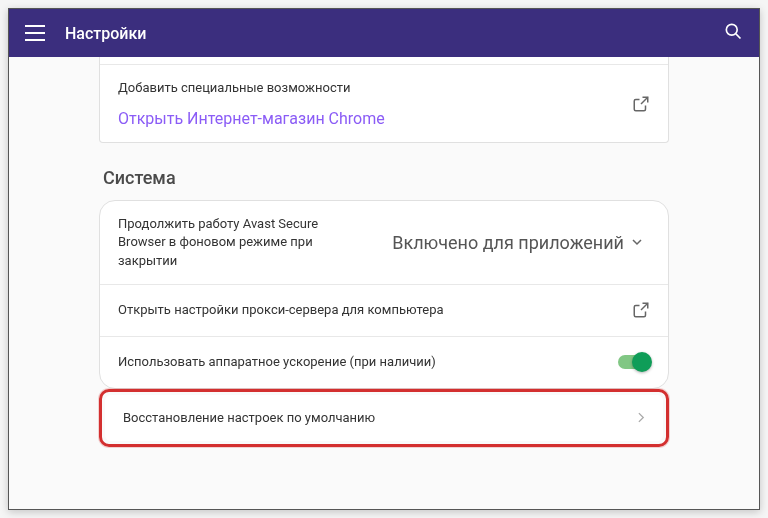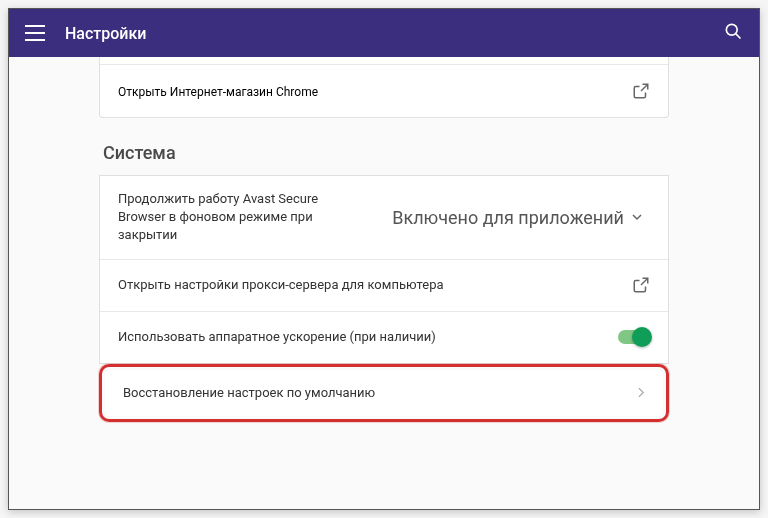--- a/index.html
+++ b/index.html
@@ -5,26 +5,26 @@
 * { margin: 0; padding: 0; box-sizing: border-box; font-family: -apple-system, BlinkMacSystemFont, "Segoe UI", Roboto, Arial, sans-serif; }
 body { background: #f5f5f5; width: 768px; height: 518px; overflow: hidden; position: relative; }
 .frame { position: absolute; top: 8px; left: 8px; right: 8px; bottom: 8px; background: #fff; border: 1px solid #555; box-shadow: 0 2px 8px rgba(0,0,0,0.2); overflow: hidden; }
 .header { background: #3b2e7e; color: #fff; height: 48px; display: flex; align-items: center; padding: 12px 16px; position: relative; }
 .menu-icon { width: 20px; height: 16px; display: flex; flex-direction: column; justify-content: space-between; margin-right: 20px; cursor: pointer; }
 .menu-icon span { display: block; height: 2px; background: #fff; }
 .header-title { font-size: 16px; font-weight: 500; }
 .search-icon { margin-left: auto; cursor: pointer; }
 .search-icon svg { width: 20px; height: 20px; }
 .content { background: #fafafa; height: calc(100% - 48px); overflow-y: auto; padding: 0 90px 20px 90px; }
-.card { background: #fff; border: 1px solid #e0e0e0; border-radius: 0; }
+.card { background: #fff; border: 1px solid #e0e0e0; border-radius: 16px; }
 .row { display: flex; align-items: center; justify-content: space-between; padding: 14px 18px; min-height: 52px; }
 .row + .row { border-top: 1px solid #e8e8e8; }
 .row-text { flex: 1; padding-right: 16px; }
 .row-title { font-size: 13px; color: #333; line-height: 1.4; }
-.row-subtitle { font-size: 12px; color: #000000; margin-top: 2px; }
+.row-subtitle { font-size: 16px; color: #8b5cf6; margin-top: 12px; }
 .external-icon { flex-shrink: 0; color: #666; }
 .external-icon svg { width: 18px; height: 18px; display: block; }
 .section-title { font-size: 18px; color: #4a4a4a; margin: 24px 0 12px 4px; font-weight: 500; }
 .dropdown { display: flex; align-items: center; gap: 8px; color: #555; font-size: 18px; padding: 6px 8px; cursor: pointer; white-space: nowrap; }
 .dropdown svg { width: 10px; height: 10px; }
 .toggle { width: 32px; height: 14px; background: #81c784; border-radius: 7px; position: relative; flex-shrink: 0; cursor: pointer; }
 .toggle::after { content: ''; position: absolute; right: -2px; top: -3px; width: 20px; height: 20px; background: #0f9d58; border-radius: 50%; box-shadow: 0 1px 3px rgba(0,0,0,0.3); }
 .arrow-icon { color: #aaa; flex-shrink: 0; }
 .arrow-icon svg { width: 7px; height: 11px; display: block; }
 .highlight-card { border: 3px solid #d32f2f; border-radius: 10px; box-shadow: 0 0 0 1px rgba(211,47,47,0.2); padding: 3px; }
@@ -51,20 +51,21 @@
     </div>
   </div>
 
   <div class="content">
 
     <div class="partial-top">
       <div class="truncated-row">
       </div>
       <div class="row">
         <div class="row-text">
+          <div class="row-title">Добавить специальные возможности</div>
           <div class="row-subtitle">Открыть Интернет-магазин Chrome</div>
         </div>
         <div class="external-icon">
           <svg viewBox="0 0 24 24" fill="none" stroke="currentColor" stroke-width="2">
               <path d="M14 3h7v7"></path>
               <path d="M21 3l-9 9"></path>
               <path d="M18 14v5a2 2 0 0 1-2 2H5a2 2 0 0 1-2-2V8a2 2 0 0 1 2-2h5"></path>
             </svg>
         </div>
       </div>

